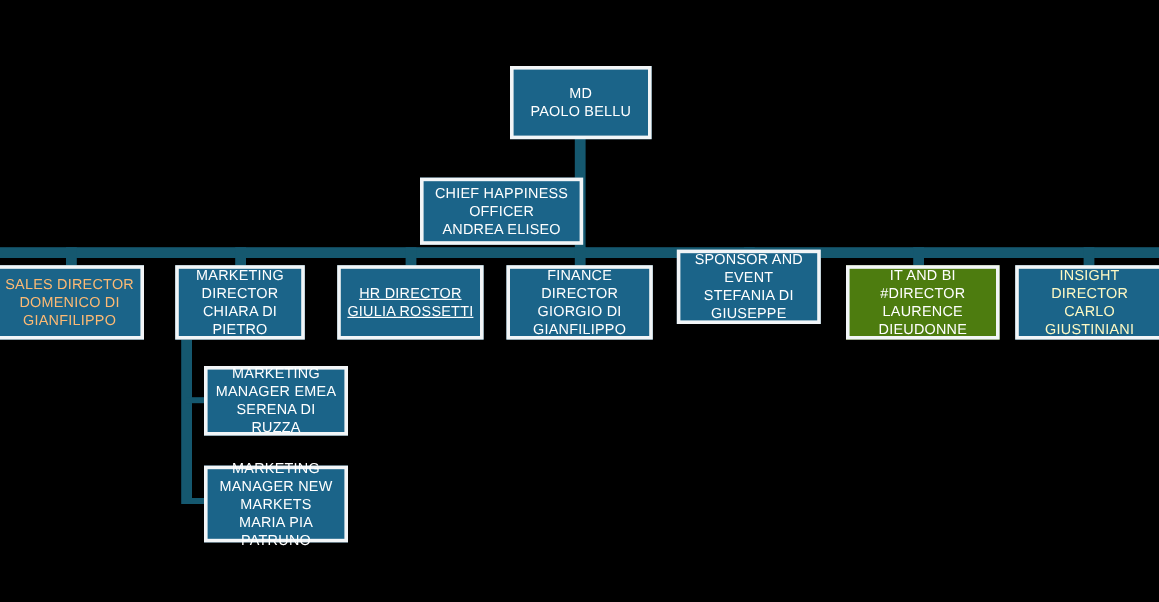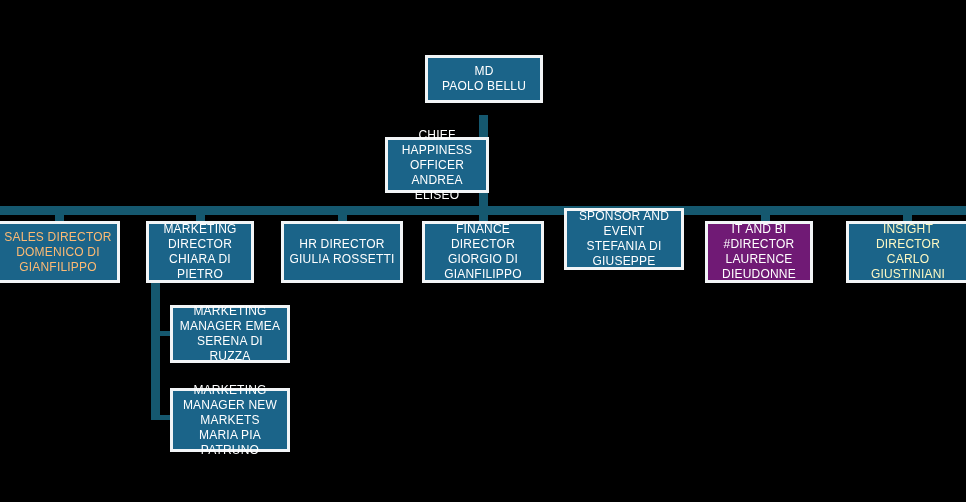--- a/index.html
+++ b/index.html
@@ -52,55 +52,55 @@
       <div class="connector" style="left: 338px; top: 206px; width: 9px; height: 17px; background: rgb(21, 88, 111);"></div>
       <div class="connector" style="left: 479px; top: 206px; width: 9px; height: 17px; background: rgb(21, 88, 111);"></div>
       <div class="connector" style="left: 620px; top: 206px; width: 9px; height: 17px; background: rgb(21, 88, 111);"></div>
       <div class="connector" style="left: 761px; top: 206px; width: 9px; height: 17px; background: rgb(21, 88, 111);"></div>
       <div class="connector" style="left: 903px; top: 206px; width: 9px; height: 17px; background: rgb(21, 88, 111);"></div>
       <div class="connector" style="left: 151px; top: 283px; width: 9px; height: 137px; background: rgb(21, 88, 111);"></div>
       <div class="connector" style="left: 155px; top: 331px; width: 20px; height: 5px; background: rgb(21, 88, 111);"></div>
       <div class="connector" style="left: 155px; top: 415px; width: 20px; height: 5px; background: rgb(21, 88, 111);"></div>
     </div>
   <div id="node-layer">
-      <div class="node" style="left: 425px; top: 55px; width: 118px; height: 48px; background: rgb(27, 100, 137); border-color: rgb(242, 245, 247);">
+      <div class="node" style="left: 425px; top: 55px; width: 118px; height: 61px; background: rgb(27, 100, 137); border-color: rgb(242, 245, 247);">
         <div class="node-text" style="color: rgb(255, 255, 255);">MD
 PAOLO BELLU</div>
       </div>
-      <div class="node" style="left: 350px; top: 137px; width: 104px; height: 56px; background: rgb(27, 100, 137); border-color: rgb(242, 245, 247); margin-left: 35px;">
+      <div class="node" style="left: 350px; top: 148px; width: 136px; height: 56px; background: rgb(27, 100, 137); border-color: rgb(242, 245, 247);">
         <div class="node-text" style="color: rgb(255, 255, 255);">CHIEF HAPPINESS
 OFFICER
 ANDREA ELISEO</div>
       </div>
       <div class="node" style="left: -4px; top: 221px; width: 124px; height: 62px; background: rgb(27, 100, 137); border-color: rgb(242, 245, 247);">
         <div class="node-text" style="color: #fdba74;">SALES DIRECTOR
 DOMENICO DI
 GIANFILIPPO</div>
       </div>
       <div class="node" style="left: 146px; top: 221px; width: 108px; height: 62px; background: rgb(27, 100, 137); border-color: rgb(242, 245, 247);">
         <div class="node-text" style="color: rgb(255, 255, 255);">MARKETING
 DIRECTOR
 CHIARA DI PIETRO</div>
       </div>
       <div class="node" style="left: 281px; top: 221px; width: 122px; height: 62px; background: rgb(27, 100, 137); border-color: rgb(242, 245, 247);">
-        <div class="node-text" style="color: rgb(255, 255, 255);">HR DIRECTOR
+        <div class="node-text" style="color: rgb(255, 255, 255); text-decoration: underline;">HR DIRECTOR
 GIULIA ROSSETTI</div>
       </div>
       <div class="node" style="left: 422px; top: 221px; width: 122px; height: 62px; background: rgb(27, 100, 137); border-color: rgb(242, 245, 247); text-align: center;">
         <div class="node-text" style="color: rgb(255, 255, 255);">FINANCE DIRECTOR
 GIORGIO DI
 GIANFILIPPO</div>
       </div>
       <div class="node" style="left: 564px; top: 208px; width: 120px; height: 62px; background: rgb(27, 100, 137); border-color: rgb(242, 245, 247);">
         <div class="node-text" style="color: rgb(255, 255, 255);">SPONSOR AND
 EVENT
 STEFANIA DI
 GIUSEPPE</div>
       </div>
-      <div class="node" style="left: 705px; top: 221px; width: 108px; height: 62px; background: #701a75; border-color: rgb(242, 245, 247);">
+      <div class="node" style="left: 705px; top: 221px; width: 128px; height: 62px; background: #4d7c0f; border-color: rgb(242, 245, 247);">
         <div class="node-text" style="color: rgb(255, 255, 255);">IT AND BI #DIRECTOR
 LAURENCE
 DIEUDONNE</div>
       </div>
       <div class="node" style="left: 846px; top: 221px; width: 124px; height: 62px; background: rgb(27, 100, 137); border-color: rgb(242, 245, 247);">
         <div class="node-text" style="color: #fef9c3;">INSIGHT DIRECTOR
 CARLO GIUSTINIANI</div>
       </div>
       <div class="node" style="left: 170px; top: 305px; width: 120px; height: 58px; background: rgb(27, 100, 137); border-color: rgb(242, 245, 247);">
         <div class="node-text" style="color: rgb(255, 255, 255);">MARKETING

